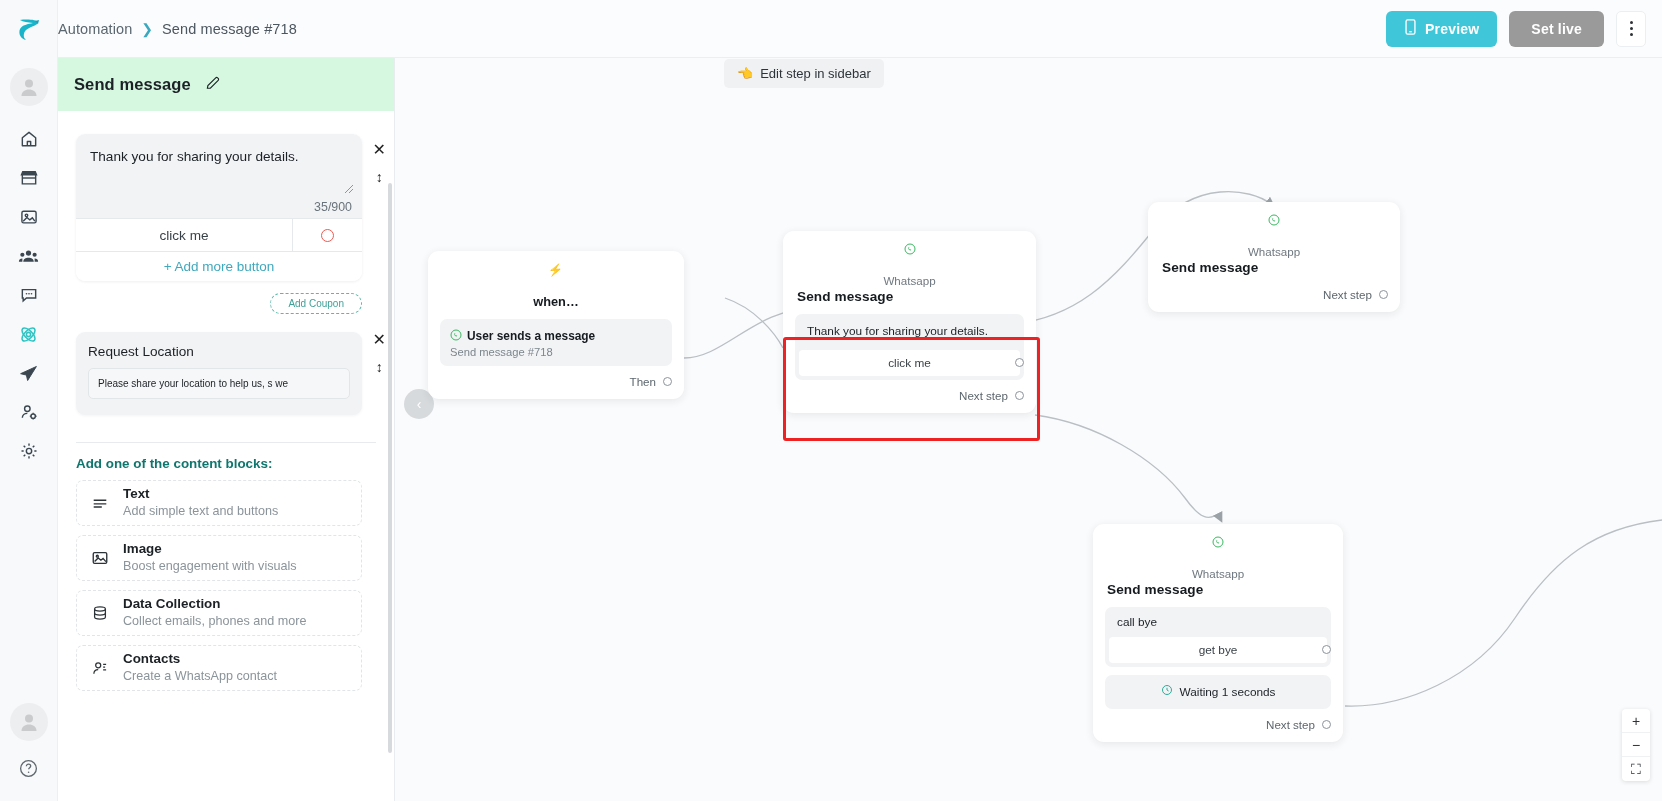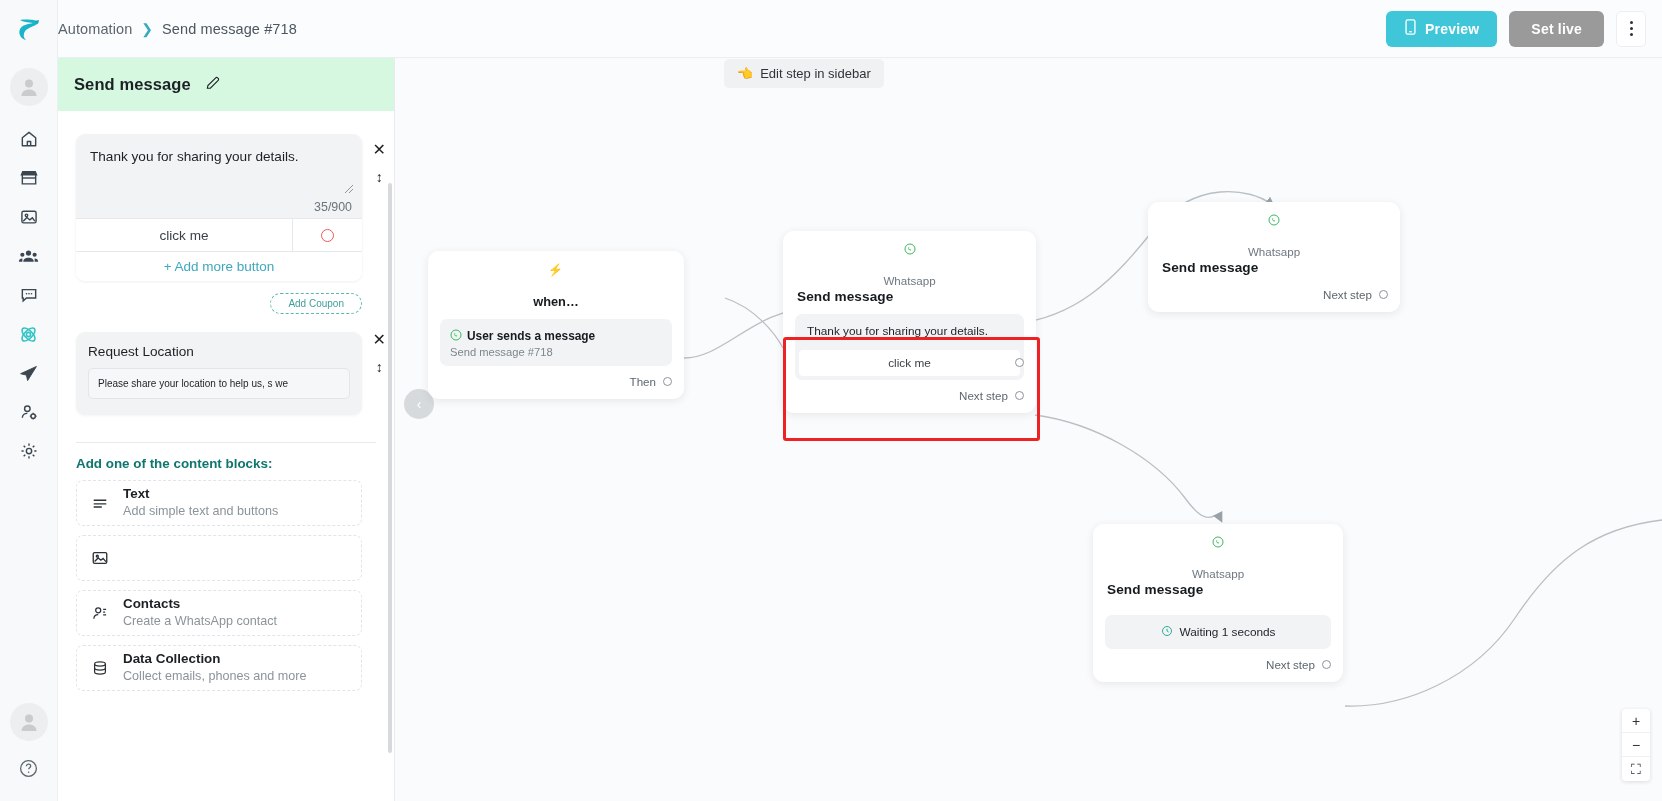--- a/index.html
+++ b/index.html
@@ -403,47 +403,51 @@
       </div>
 
       <div class="block-card">
         <span class="block-ic">
           <svg width="18" height="18" viewBox="0 0 20 20" fill="none" stroke="#2c3338" stroke-width="1.5">
               <rect x="2.5" y="4" width="15" height="12" rx="1.5"></rect>
               <circle cx="7" cy="8" r="1.1"></circle>
               <path d="M4 14l4-4 3 2.4 2.4-2 3.1 3.6"></path>
             </svg>
         </span>
+        <span>
+          <span class="block-name" style="display:block">Image</span>
+          <span class="block-desc" style="display:block">Boost engagement with visuals</span>
+        </span>
+      </div>
+
+      <div class="block-card">
+        <span class="block-ic">
+          <svg width="18" height="18" viewBox="0 0 20 20" fill="none" stroke="#2c3338" stroke-width="1.4">
+              <ellipse cx="10" cy="5.5" rx="6" ry="2.3"></ellipse>
+              <path d="M4 5.5v9c0 1.3 2.7 2.3 6 2.3s6-1 6-2.3v-9"></path>
+              <path d="M4 10c0 1.3 2.7 2.3 6 2.3s6-1 6-2.3"></path>
+            </svg>
+        </span>
+        <span>
+          <span class="block-name" style="display:block">Data Collection</span>
+          <span class="block-desc" style="display:block">Collect emails, phones and more</span>
+        </span>
       </div>
 
       <div class="block-card">
         <span class="block-ic">
           <svg width="18" height="18" viewBox="0 0 20 20" fill="none" stroke="#2c3338" stroke-width="1.4">
               <circle cx="8" cy="7" r="2.8"></circle>
               <path d="M3.2 16.5c0-3 2.2-4.8 4.8-4.8"></path>
               <path d="M13.5 6h3.3M13.5 9h2.2M13.5 12h3.3"></path>
             </svg>
         </span>
         <span>
           <span class="block-name" style="display:block">Contacts</span>
           <span class="block-desc" style="display:block">Create a WhatsApp contact</span>
-        </span>
-      </div>
-
-      <div class="block-card">
-        <span class="block-ic">
-          <svg width="18" height="18" viewBox="0 0 20 20" fill="none" stroke="#2c3338" stroke-width="1.4">
-              <ellipse cx="10" cy="5.5" rx="6" ry="2.3"></ellipse>
-              <path d="M4 5.5v9c0 1.3 2.7 2.3 6 2.3s6-1 6-2.3v-9"></path>
-              <path d="M4 10c0 1.3 2.7 2.3 6 2.3s6-1 6-2.3"></path>
-            </svg>
-        </span>
-        <span>
-          <span class="block-name" style="display:block">Data Collection</span>
-          <span class="block-desc" style="display:block">Collect emails, phones and more</span>
         </span>
       </div>
     </div>
   </div>
 
   <div id="canvas">
 
     <svg id="edges">
       <defs>
         <marker id="ah" markerWidth="8" markerHeight="8" refX="4" refY="4" orient="auto">
@@ -552,20 +556,27 @@
             <svg width="12" height="12" viewBox="0 0 24 24" fill="none" stroke="#3ab861" stroke-width="2">
                 <circle cx="12" cy="12" r="10"></circle>
                 <path d="M8.5 9.5c0 4 2.5 5.5 5 5.5l1-1.6-2-1-1 .8c-1-.6-1.6-1.6-1.6-2.6l.9-.8-1-2z" fill="#3ab861" stroke="none"></path>
               </svg>
           </span>
           <span>Whatsapp</span>
         </div>
         <div class="node-title">Send message</div>
       </div>
       <div class="node-body">
+        <div class="node-bubble">
+          <div class="bubble-text" style="padding:8px 12px 6px 12px;">call bye</div>
+          <div class="bubble-btn">
+            <span>get bye</span>
+            <span class="out-dot"></span>
+          </div>
+        </div>
         <div class="wait-pill">
           <span>
             <svg width="12" height="12" viewBox="0 0 24 24" fill="none" stroke="#2fab9a" stroke-width="2">
                 <circle cx="12" cy="12" r="9"></circle>
                 <path d="M12 7.5V12l3.2 2"></path>
               </svg>
           </span>
           <span>Waiting 1 seconds</span>
         </div>
       </div>

